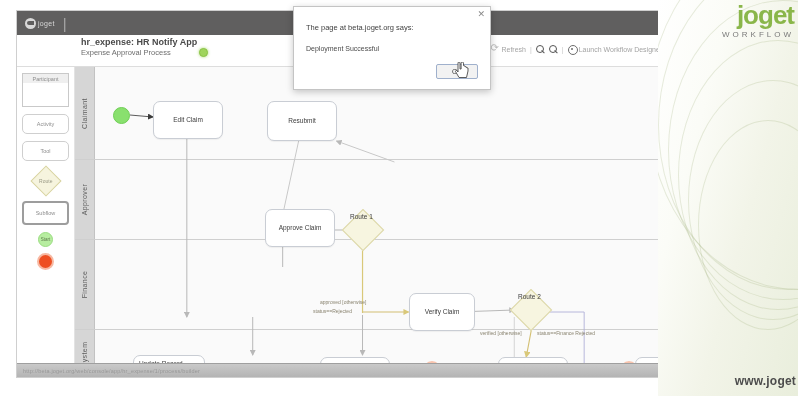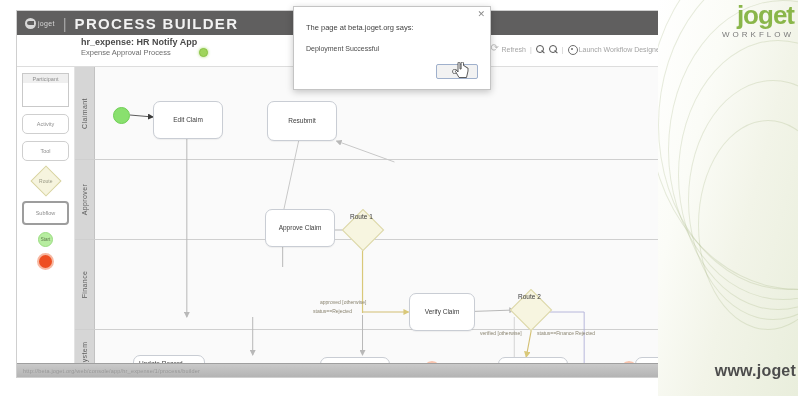--- a/index.html
+++ b/index.html
@@ -47,22 +47,22 @@
   .brand-logo .wf {
     display: block;
     font-size: 8px;
     letter-spacing: 3px;
     color: #7a7a7a;
     margin-top: 3px;
     font-weight: normal;
   }
   .brand-url {
     position: absolute;
-    right: 2px; bottom: 16px;
-    font-size: 16px;
+    right: 2px; bottom: 8px;
+    font-size: 12px;
     font-weight: bold;
     color: #4c4c4c;
     letter-spacing: .2px;
   }
 
   
   .app-window {
     position: absolute;
     left: 16px; top: 10px;
     width: 672px; height: 368px;
@@ -445,21 +445,20 @@
     </div>
     <div class="brand-url">www.joget</div>
   </div>
 
   <div class="app-window">
 
     <div class="app-header">
       <span class="hdr-logo-dot"></span>
       <span class="hdr-logo-text">joget</span>
       <span class="hdr-sep">|</span>
-      <span class="hdr-title">PROCESS BUILDER</span>
     </div>
 
     <div class="app-subheader">
       <div class="crumbs">
         <div class="crumb-app">hr_expense: HR Notify App</div>
         <div class="crumb-proc-row">
           <span class="crumb-proc">Expense Approval Process</span>
           <span class="status-dot"></span>
         </div>
       </div>

